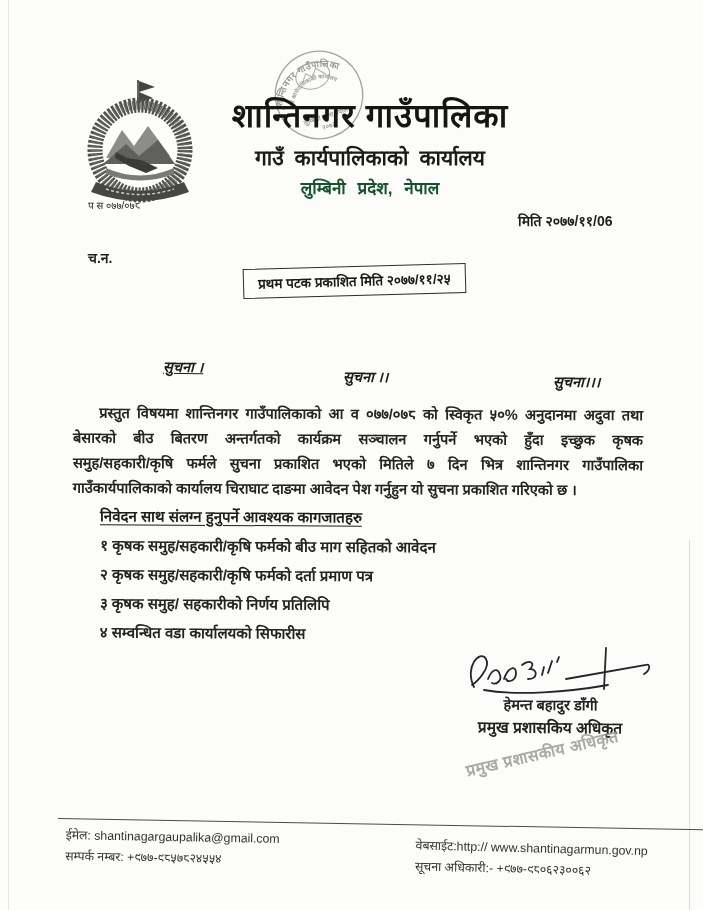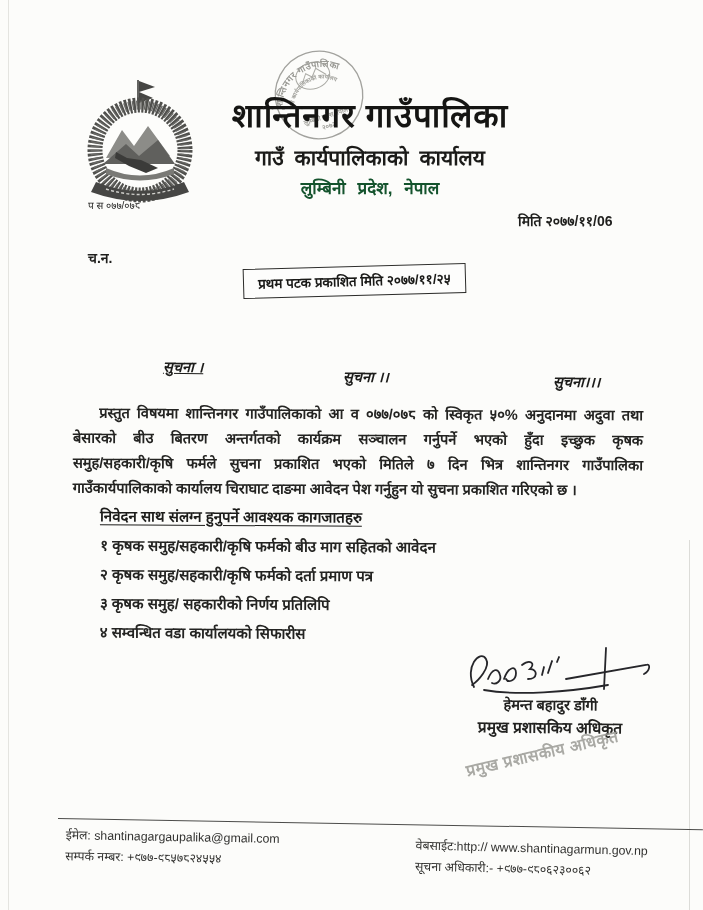--- a/index.html
+++ b/index.html
@@ -38,21 +38,21 @@
     padding:5px 14px;
     font-size:13.5px;font-weight:bold;
     transform:rotate(-1.6deg);
     color:#1a1a18;
     background:rgba(255,255,255,.4);
   }
 
   
   .notice{position:absolute;font-size:14.5px;font-weight:bold;font-style:italic;color:#1d1d1b;}
   .notice-1{left:163px;top:356px;transform:rotate(.6deg);text-decoration:underline;}
-  .notice-2{left:343px;top:366px;transform:rotate(.6deg);}
+  .notice-2{left:343px;top:366px;transform:rotate(.6deg);font-family:Liberation Serif, serif;}
   .notice-3{left:553px;top:371px;transform:rotate(.6deg);font-style:italic;}
 
   
   .body-para{
     position:absolute;left:73px;top:402px;width:570px;
     font-size:14.6px;font-weight:600;color:#242422;
     transform:rotate(.25deg);
   }
   .body-line{line-height:25px;text-align:justify;text-align-last:justify;}
   .body-line.first{text-indent:26px;}

